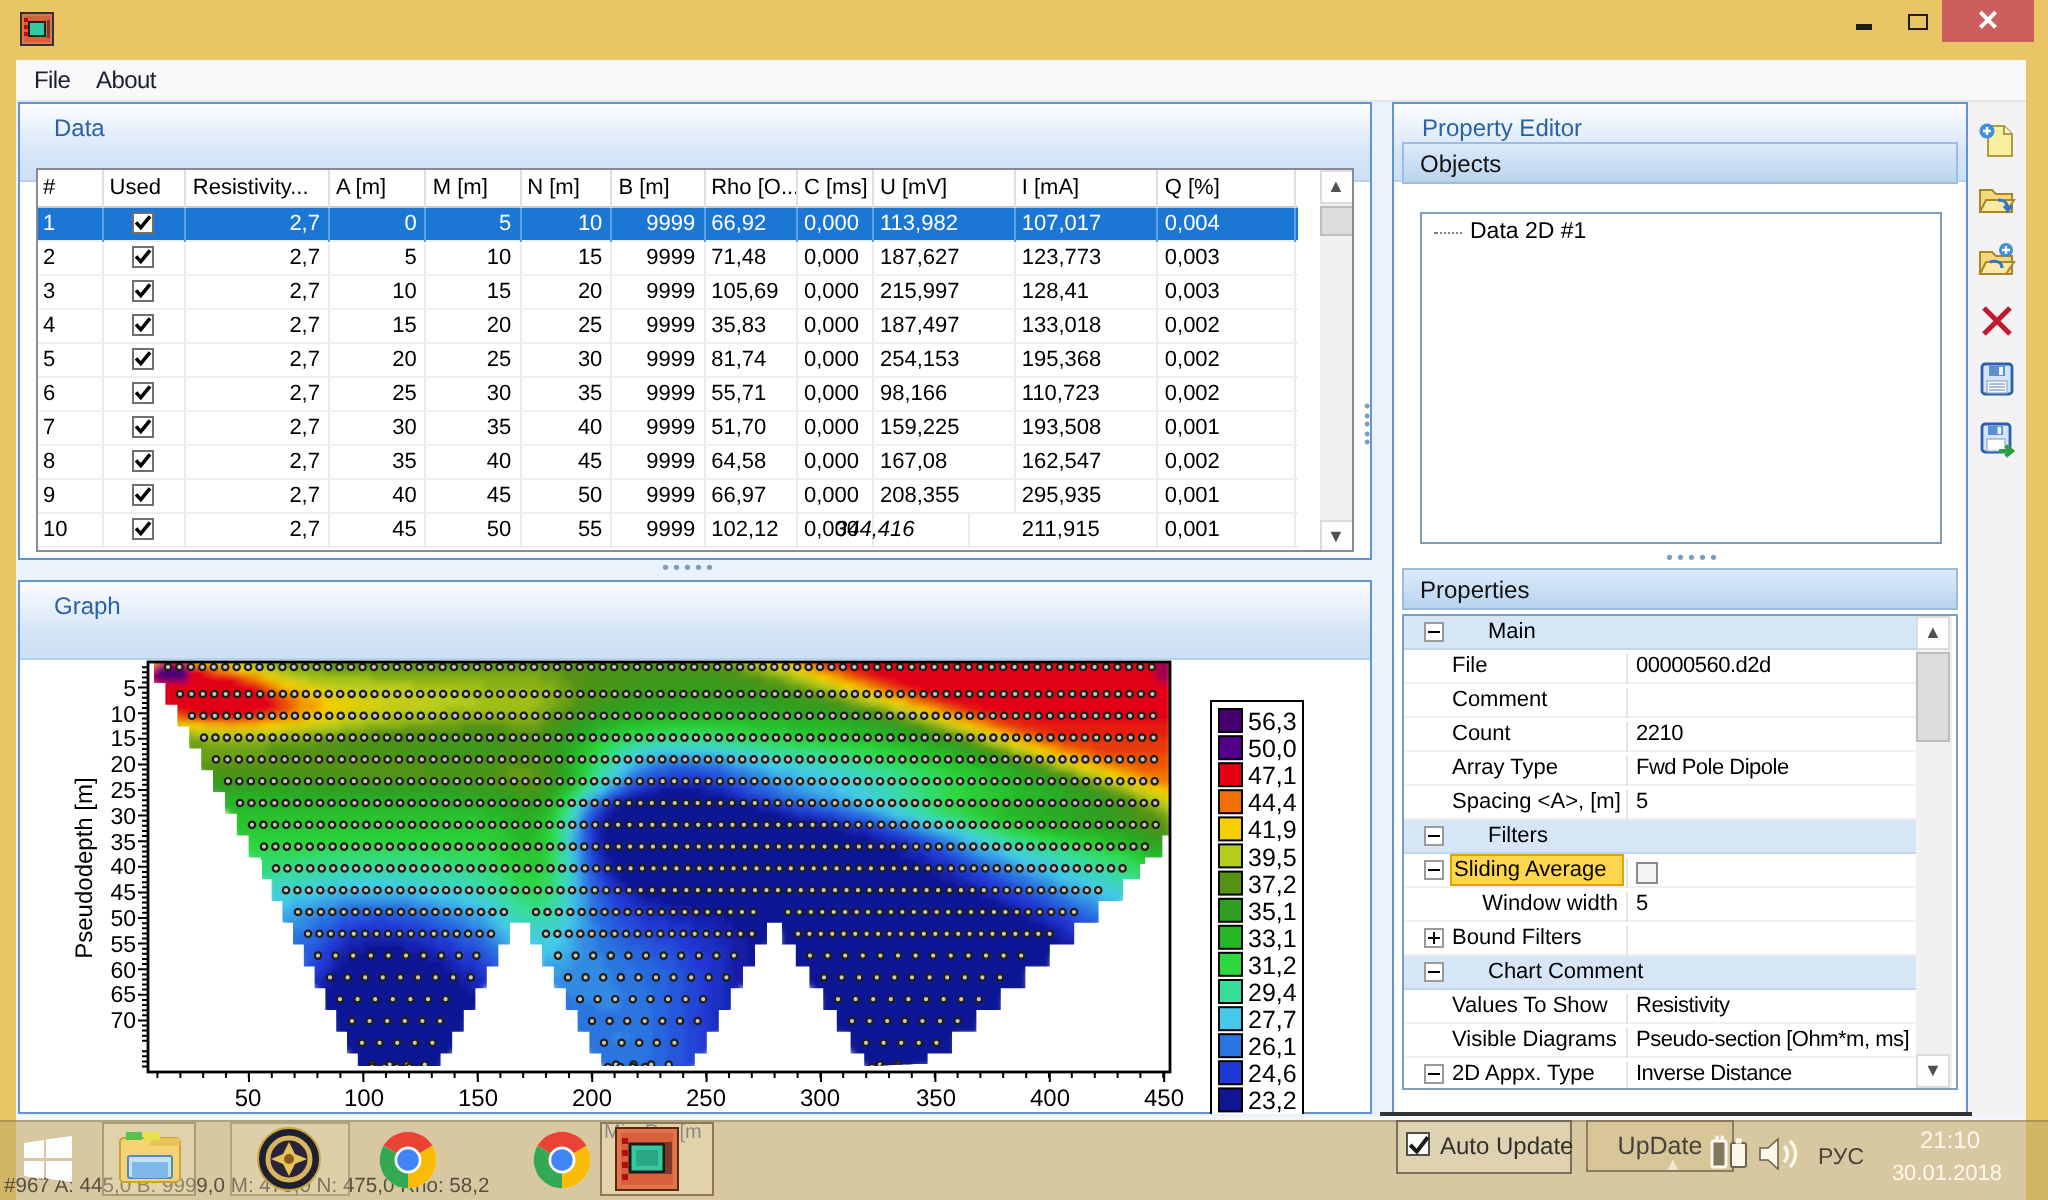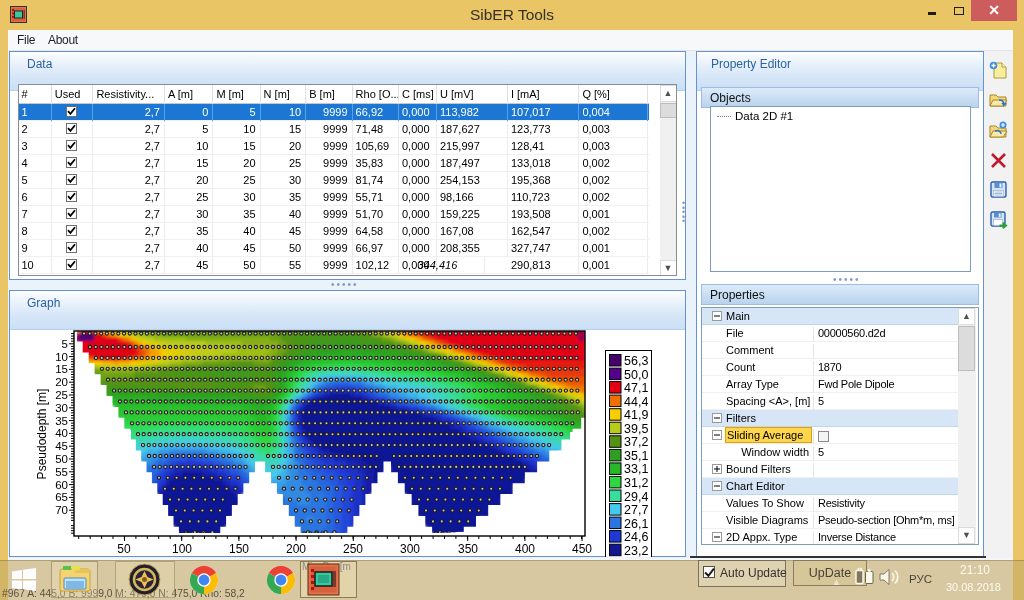--- a/index.html
+++ b/index.html
@@ -26,41 +26,40 @@
 .trow.sel{background:#1b76d4;color:#fff}
 .trow.sel .tc{color:#fff;border-right:1px solid #5ba0e2}
 .cb{display:inline-block;width:11px;height:11px;background:#fff;border:1px solid #707070;margin:2px 0 0 14px;line-height:6px}
 
 .sb{position:absolute;background:#f0f0f0}
 .sbarrow{position:absolute;left:0;width:17px;height:17px;background:#fdfdfd;border:1px solid #dcdcdc;color:#505050;font-size:9px;text-align:center;line-height:15px}
 .sbthumb{position:absolute;left:0;width:17px;background:#dcdcdc;border:1px solid #bdbdbd}
 
 .prow{position:absolute;left:0;width:256px;height:17px;border-bottom:1px solid #f0f0f0;background:#fff;font-size:11px}
 .prow.pg{background:#d6e6f7;border-bottom:1px solid #c0d6ec}
-.pgt{position:absolute;left:24px;top:2px;color:#000}
+.pgt{position:absolute;left:42px;top:2px;color:#000}
 .pm{position:absolute;left:10px;top:3px}
 .pn{position:absolute;left:24px;top:2px;width:87px;color:#000;white-space:nowrap;overflow:hidden}
 .pn.psel{background:#fdd64e;border:1px solid #e3a000;left:23px;top:0;height:16px;padding:1px 0 0 1px}
 .pv{position:absolute;left:111px;top:2px;width:142px;border-left:1px solid #e4e4e4;padding-left:4px;letter-spacing:-0.25px;color:#000;white-space:nowrap;overflow:hidden;height:15px}
 .pcb{display:inline-block;width:11px;height:11px;border:1px solid #8a8a8a;background:#f4f4f4;margin-top:2px}
 .dots{position:absolute;font-size:10px;color:#7d9ebf;letter-spacing:2px}
 .abs{position:absolute !important}
 </style></head><body>
 
 <div class="abs" id="title">
   <svg class="abs" style="left:10px;top:6px" width="17" height="17" viewBox="0 0 17 17">
       <rect x="0.5" y="0.5" width="16" height="16" fill="#e2734d" stroke="#333"></rect>
       <rect x="2" y="2" width="13" height="13" fill="#d8603c"></rect>
       <rect x="4.5" y="5" width="8" height="7" fill="#35c9a0" stroke="#222"></rect>
       <rect x="2" y="3" width="2" height="2" fill="#b01010"></rect>
       <rect x="2" y="6.5" width="2" height="2" fill="#b01010"></rect>
       <rect x="2" y="10" width="2" height="2" fill="#b01010"></rect>
       <rect x="13.5" y="4" width="1.5" height="9" fill="#7a3a28"></rect>
     </svg>
-  <div class="t">SibER Tools</div>
   <div class="abs" style="left:928px;top:12px;width:8px;height:2.5px;background:#1f1c14"></div>
   <div class="abs" style="left:953.5px;top:7px;width:10px;height:7.5px;border:1.8px solid #1f1c14"></div>
   <div id="close">✕</div>
 </div>
 <div class="abs" id="menu">
     <span style="left:9px">File</span>
     <span style="left:40px">About</span>
   </div>
 
 <div class="abs" style="left:8px;top:51px;width:1005px;height:509px;background:#eaf2fb"></div>
@@ -219,37 +218,37 @@
             <path d="M1 4.2 3.4 6.8 8 1.2" stroke="#000" stroke-width="1.8" fill="none"></path>
           </svg></span></div>
       <div class="tc " style="left:74.9px;width:71.6px;text-align:right;padding-right:4px;">2,7</div>
       <div class="tc " style="left:146.5px;width:48.4px;text-align:right;padding-right:4px;">40</div>
       <div class="tc " style="left:194.9px;width:47.2px;text-align:right;padding-right:4px;">45</div>
       <div class="tc " style="left:242.1px;width:45.6px;text-align:right;padding-right:4px;">50</div>
       <div class="tc " style="left:287.7px;width:46.4px;text-align:right;padding-right:4px;">9999</div>
       <div class="tc " style="left:334.1px;width:46.4px;padding-left:3px;">66,97</div>
       <div class="tc " style="left:380.5px;width:38.0px;padding-left:3px;">0,000</div>
       <div class="tc " style="left:418.5px;width:70.9px;padding-left:3px;">208,355</div>
-      <div class="tc " style="left:489.4px;width:71.5px;padding-left:3px;">327,747</div>
+      <div class="tc " style="left:489.4px;width:71.5px;padding-left:3px;">295,935</div>
       <div class="tc " style="left:560.9px;width:69.1px;padding-left:3px;">0,001</div>
     </div>
     <div class="trow" style="top:172px">
       <div class="tc " style="left:0.0px;width:33.3px;padding-left:3px;">10</div>
       <div class="tc" style="left:33.3px;width:41.6px"><span class="cb"><svg width="9" height="9" viewBox="0 0 9 9">
             <path d="M1 4.2 3.4 6.8 8 1.2" stroke="#000" stroke-width="1.8" fill="none"></path>
           </svg></span></div>
       <div class="tc " style="left:74.9px;width:71.6px;text-align:right;padding-right:4px;">2,7</div>
       <div class="tc " style="left:146.5px;width:48.4px;text-align:right;padding-right:4px;">45</div>
       <div class="tc " style="left:194.9px;width:47.2px;text-align:right;padding-right:4px;">50</div>
       <div class="tc " style="left:242.1px;width:45.6px;text-align:right;padding-right:4px;">55</div>
       <div class="tc " style="left:287.7px;width:46.4px;text-align:right;padding-right:4px;">9999</div>
       <div class="tc " style="left:334.1px;width:46.4px;padding-left:3px;">102,12</div>
       <div class="tc " style="left:380.5px;width:38.0px;padding-left:3px;">0,000</div>
       <div class="tc " style="left:396px;width:70.9px;padding-left:3px;font-style:italic;">344,416</div>
-      <div class="tc " style="left:489.4px;width:71.5px;padding-left:3px;">290,813</div>
+      <div class="tc " style="left:489.4px;width:71.5px;padding-left:3px;">211,915</div>
       <div class="tc " style="left:560.9px;width:69.1px;padding-left:3px;">0,001</div>
     </div>
   <div class="sb" style="left:641px;top:0;width:18px;height:192px">
     <div class="sbarrow" style="top:0">▲</div>
     <div class="sbthumb" style="top:18px;height:15px"></div>
     <div class="sbarrow" style="bottom:0">▼</div>
   </div>
 </div>
 <div class="dots" style="left:331px;top:279px">•••••</div>
 
@@ -2118,21 +2117,21 @@
     <rect x="609.5" y="544.2" width="11.5" height="11.5" fill="#111695" stroke="#000" stroke-width="1"></rect>
     <text x="624" y="554.7" font-size="12.5" fill="#000">23,2</text>
   </svg>
 
 <div class="dots" style="left:682px;top:201px;width:8px;letter-spacing:0;line-height:4.5px;font-size:9px">•<br>•<br>•<br>•<br>•</div>
 
 <div class="abs panel" style="left:696px;top:51px;width:288px;height:506px">
   <div class="phead">
       <span style="left:14px">Property Editor</span>
     </div>
-  <div class="bluebar abs" style="left:4px;top:35px;width:278px;height:21px">
+  <div class="bluebar abs" style="left:4px;top:19px;width:278px;height:21px">
       <span>Objects</span>
     </div>
   <div class="abs" style="left:13px;top:54px;width:261px;height:166px;border:1px solid #7f9db9;background:#fff">
     <div class="abs" style="left:6px;top:9px;width:14px;border-top:1px dotted #808080"></div>
     <div class="abs" style="left:24px;top:3px;font-size:11.5px;color:#000">Data 2D #1</div>
   </div>
   <div class="dots" style="left:136px;top:222px">•••••</div>
   <div class="bluebar abs" style="left:4px;top:232px;width:278px;height:21px">
       <span>Properties</span>
     </div>
@@ -2148,21 +2147,21 @@
         <div class="prow" style="top:17px">
           <div class="pn" style="">File</div>
           <div class="pv">00000560.d2d</div>
         </div>
         <div class="prow" style="top:34px">
           <div class="pn" style="">Comment</div>
           <div class="pv"></div>
         </div>
         <div class="prow" style="top:51px">
           <div class="pn" style="">Count</div>
-          <div class="pv">1870</div>
+          <div class="pv">2210</div>
         </div>
         <div class="prow" style="top:68px">
           <div class="pn" style="">Array Type</div>
           <div class="pv">Fwd Pole Dipole</div>
         </div>
         <div class="prow" style="top:85px">
           <div class="pn" style="">Spacing &lt;A&gt;, [m]</div>
           <div class="pv">5</div>
         </div>
         <div class="prow pg" style="top:102px">
@@ -2190,21 +2189,21 @@
             <path d="M2 5h6M5 2v6" stroke="#000"></path>
           </svg>
           <div class="pn" style="">Bound Filters</div>
           <div class="pv"></div>
         </div>
         <div class="prow pg" style="top:170px">
           <svg class="pm" width="10" height="10" viewBox="0 0 10 10">
             <rect x="0.5" y="0.5" width="9" height="9" fill="#fff" stroke="#9a9a9a"></rect>
             <path d="M2 5h6" stroke="#000"></path>
           </svg>
-          <span class="pgt">Chart Editor</span>
+          <span class="pgt">Chart Comment</span>
         </div>
         <div class="prow" style="top:187px">
           <div class="pn" style="">Values To Show</div>
           <div class="pv">Resistivity</div>
         </div>
         <div class="prow" style="top:204px">
           <div class="pn" style="">Visible Diagrams</div>
           <div class="pv">Pseudo-section [Ohm*m, ms]</div>
         </div>
         <div class="prow" style="top:221px">
@@ -2330,13 +2329,13 @@
     <rect x="7.3" y="0.8" width="1.7" height="3" fill="#fbf7ea"></rect>
     <rect x="12.5" y="4.5" width="7.5" height="12" rx="1" fill="#fbf7ea" stroke="#6b634f" stroke-width="1"></rect>
     <rect x="14.8" y="2.2" width="3" height="2.6" fill="#fbf7ea"></rect>
   </svg>
 <svg class="abs" style="left:878px;top:568px" width="22" height="18" viewBox="0 0 22 18">
     <path d="M2 6h4l5-4.5v15L6 12H2z" fill="#fbf7ea" stroke="#6b634f" stroke-width="0.8"></path>
     <path d="M14 5a5.5 5.5 0 0 1 0 8M17 2.5a9 9 0 0 1 0 13" fill="none" stroke="#fbf7ea" stroke-width="1.7"></path>
   </svg>
 <div class="abs" style="left:909px;top:573px;font-size:11.5px;color:#4a4439">РУС</div>
 <div class="abs" style="left:930px;top:563px;width:60px;text-align:right;font-size:12px;color:#fdf9ee">21:10</div>
-<div class="abs" style="left:917px;top:581px;width:84px;text-align:right;font-size:11px;color:#fdf9ee">30.08.2018</div>
+<div class="abs" style="left:917px;top:581px;width:84px;text-align:right;font-size:11px;color:#fdf9ee">30.01.2018</div>
 
 </body></html>

